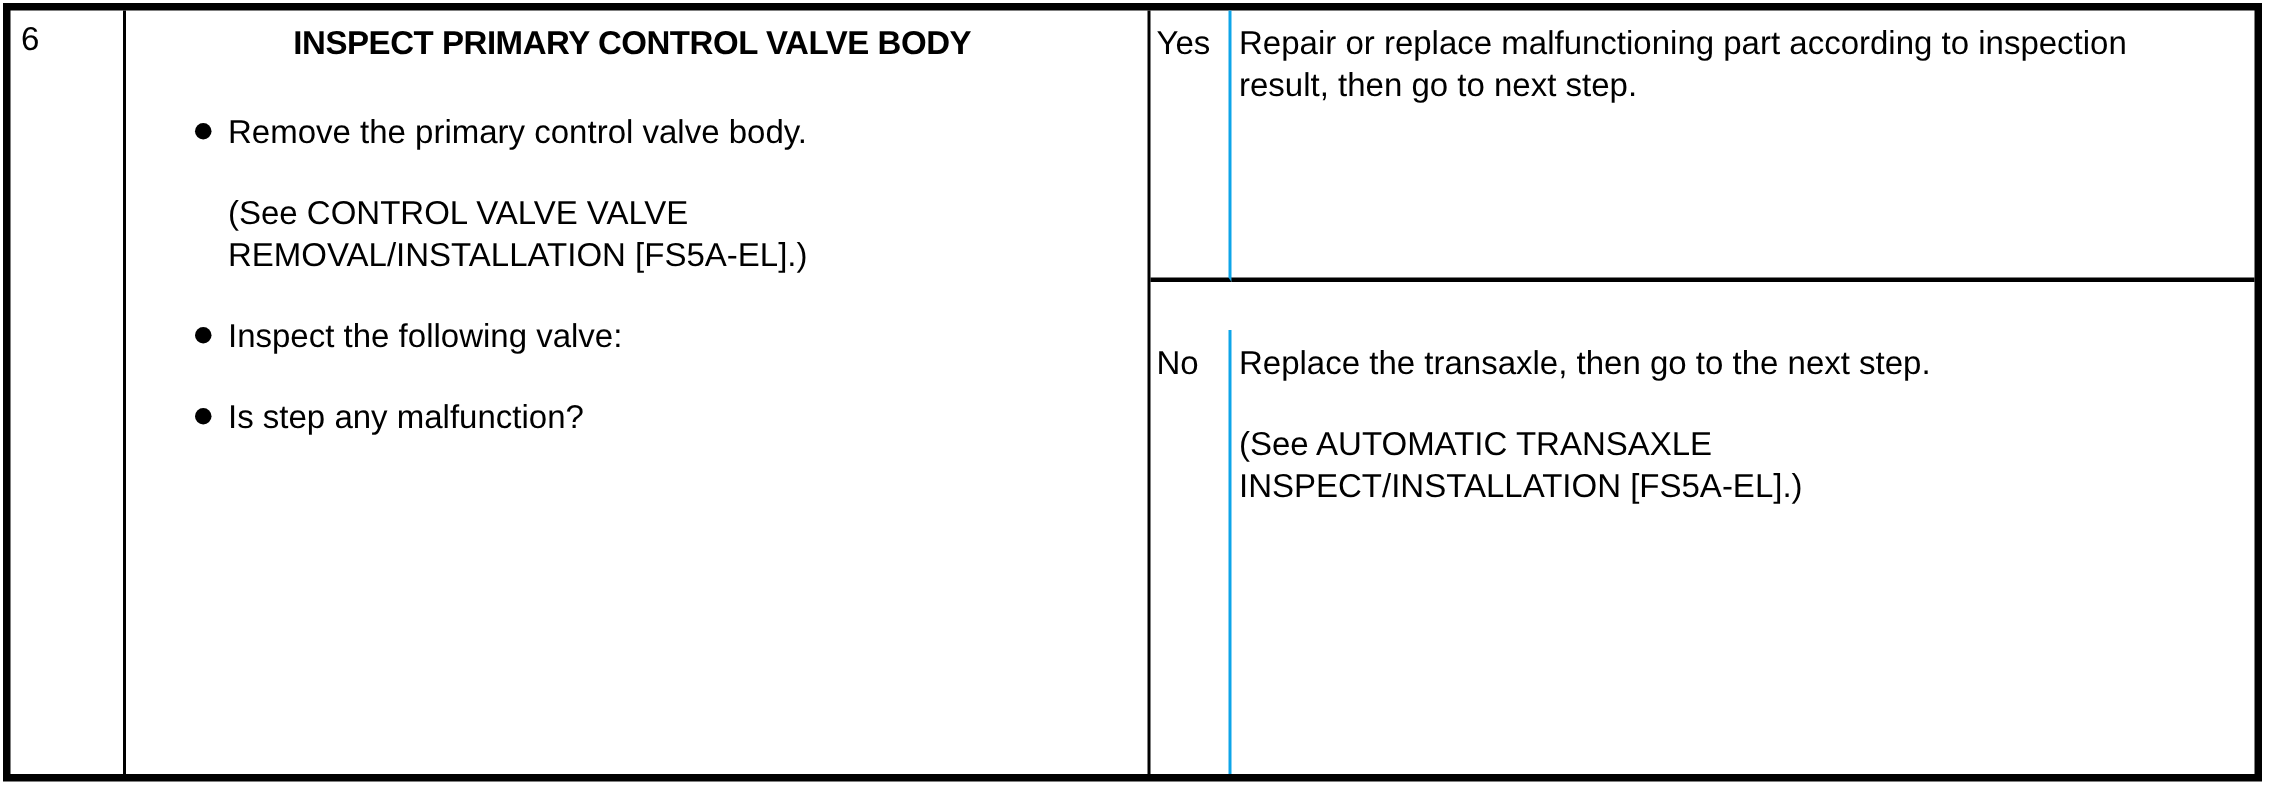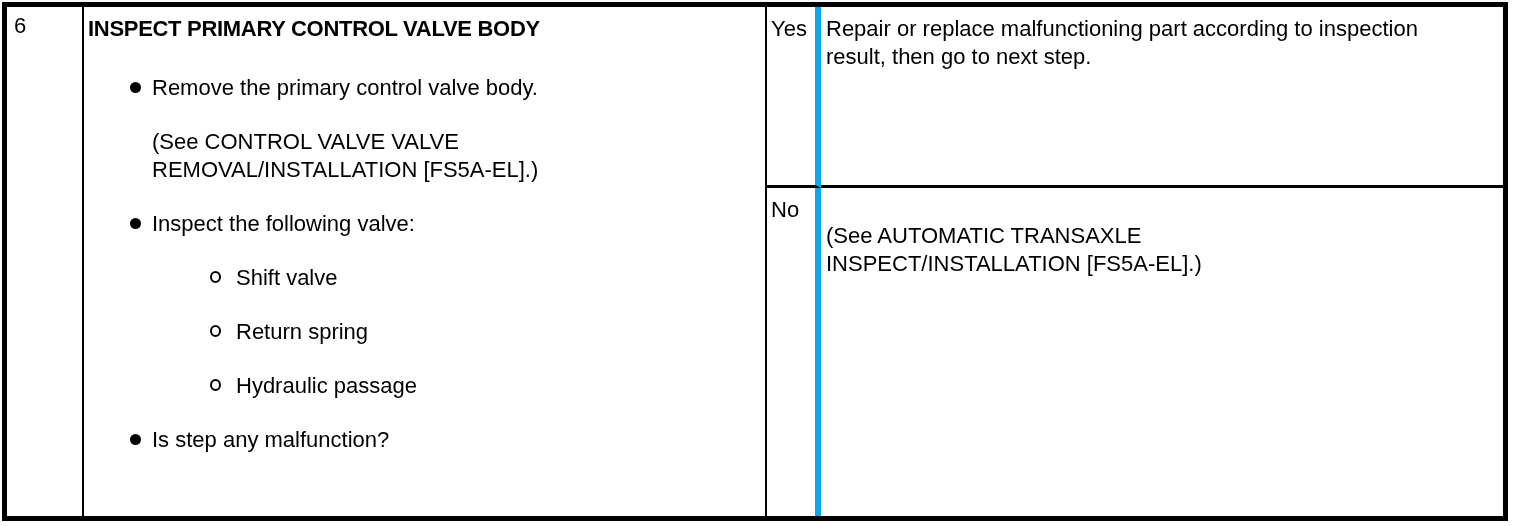--- a/index.html
+++ b/index.html
@@ -37,34 +37,35 @@
     padding: 5px 4px 0 7px;
   }
   .cell-inspection {
     grid-column: 2;
     grid-row: 1 / 3;
     border-right: 2px solid #000000;
     padding: 8px 10px 0 4px;
   }
   .cell-result {
     grid-column: 3;
-    border-right: 6px solid #0ea5e9;
+    border-right: 2px solid #0ea5e9;
     padding: 8px 2px 0 4px;
   }
   .cell-action {
     grid-column: 4;
     padding: 8px 6px 0 5px;
   }
   .row-yes { grid-row: 1; border-bottom: 3px solid #000000; }
-  .row-no  { grid-row: 2; }
+  .row-no  { grid-row: 2; margin-top: 32px; }
 
   .title {
     font-weight: bold;
     letter-spacing: -0.3px;
     margin-bottom: 14px;
+    text-align: center;
   }
   .blist { padding-left: 42px; margin-top: 31px; }
   .li { display: flex; margin-top: 0; }
   .li + .li { margin-top: 26px; }
   .bullet {
     flex: 0 0 auto;
     width: 11px;
     height: 11px;
     border-radius: 50%;
     background: #000000;
@@ -107,34 +108,20 @@
             <div class="note prewrap">(See CONTROL VALVE VALVE
 REMOVAL/INSTALLATION [FS5A-EL].)</div>
           </div>
         </div>
 
 
         <div class="li">
           <span class="bullet"></span>
           <div class="li-body">
             <div>Inspect the following valve:</div>
-            <div class="sublist">
-              <div class="sub-li">
-                <span class="circle"></span>
-                <div>Shift valve</div>
-              </div>
-              <div class="sub-li">
-                <span class="circle"></span>
-                <div>Return spring</div>
-              </div>
-              <div class="sub-li">
-                <span class="circle"></span>
-                <div>Hydraulic passage</div>
-              </div>
-            </div>
           </div>
         </div>
 
         <div class="li">
           <span class="bullet"></span>
           <div class="li-body">
             <div>Is step any malfunction?</div>
           </div>
         </div>
 
@@ -146,18 +133,19 @@
     </div>
     <div class="cell cell-action row-yes">
       <div class="prewrap">Repair or replace malfunctioning part according to inspection
 result, then go to next step.</div>
     </div>
 
     <div class="cell cell-result row-no">
       <span>No</span>
     </div>
     <div class="cell cell-action row-no">
+      <div>Replace the transaxle, then go to the next step.</div>
       <div class="note prewrap">(See AUTOMATIC TRANSAXLE
 INSPECT/INSTALLATION [FS5A-EL].)</div>
     </div>
 
   </div>
 </div>
 
 </body></html>

